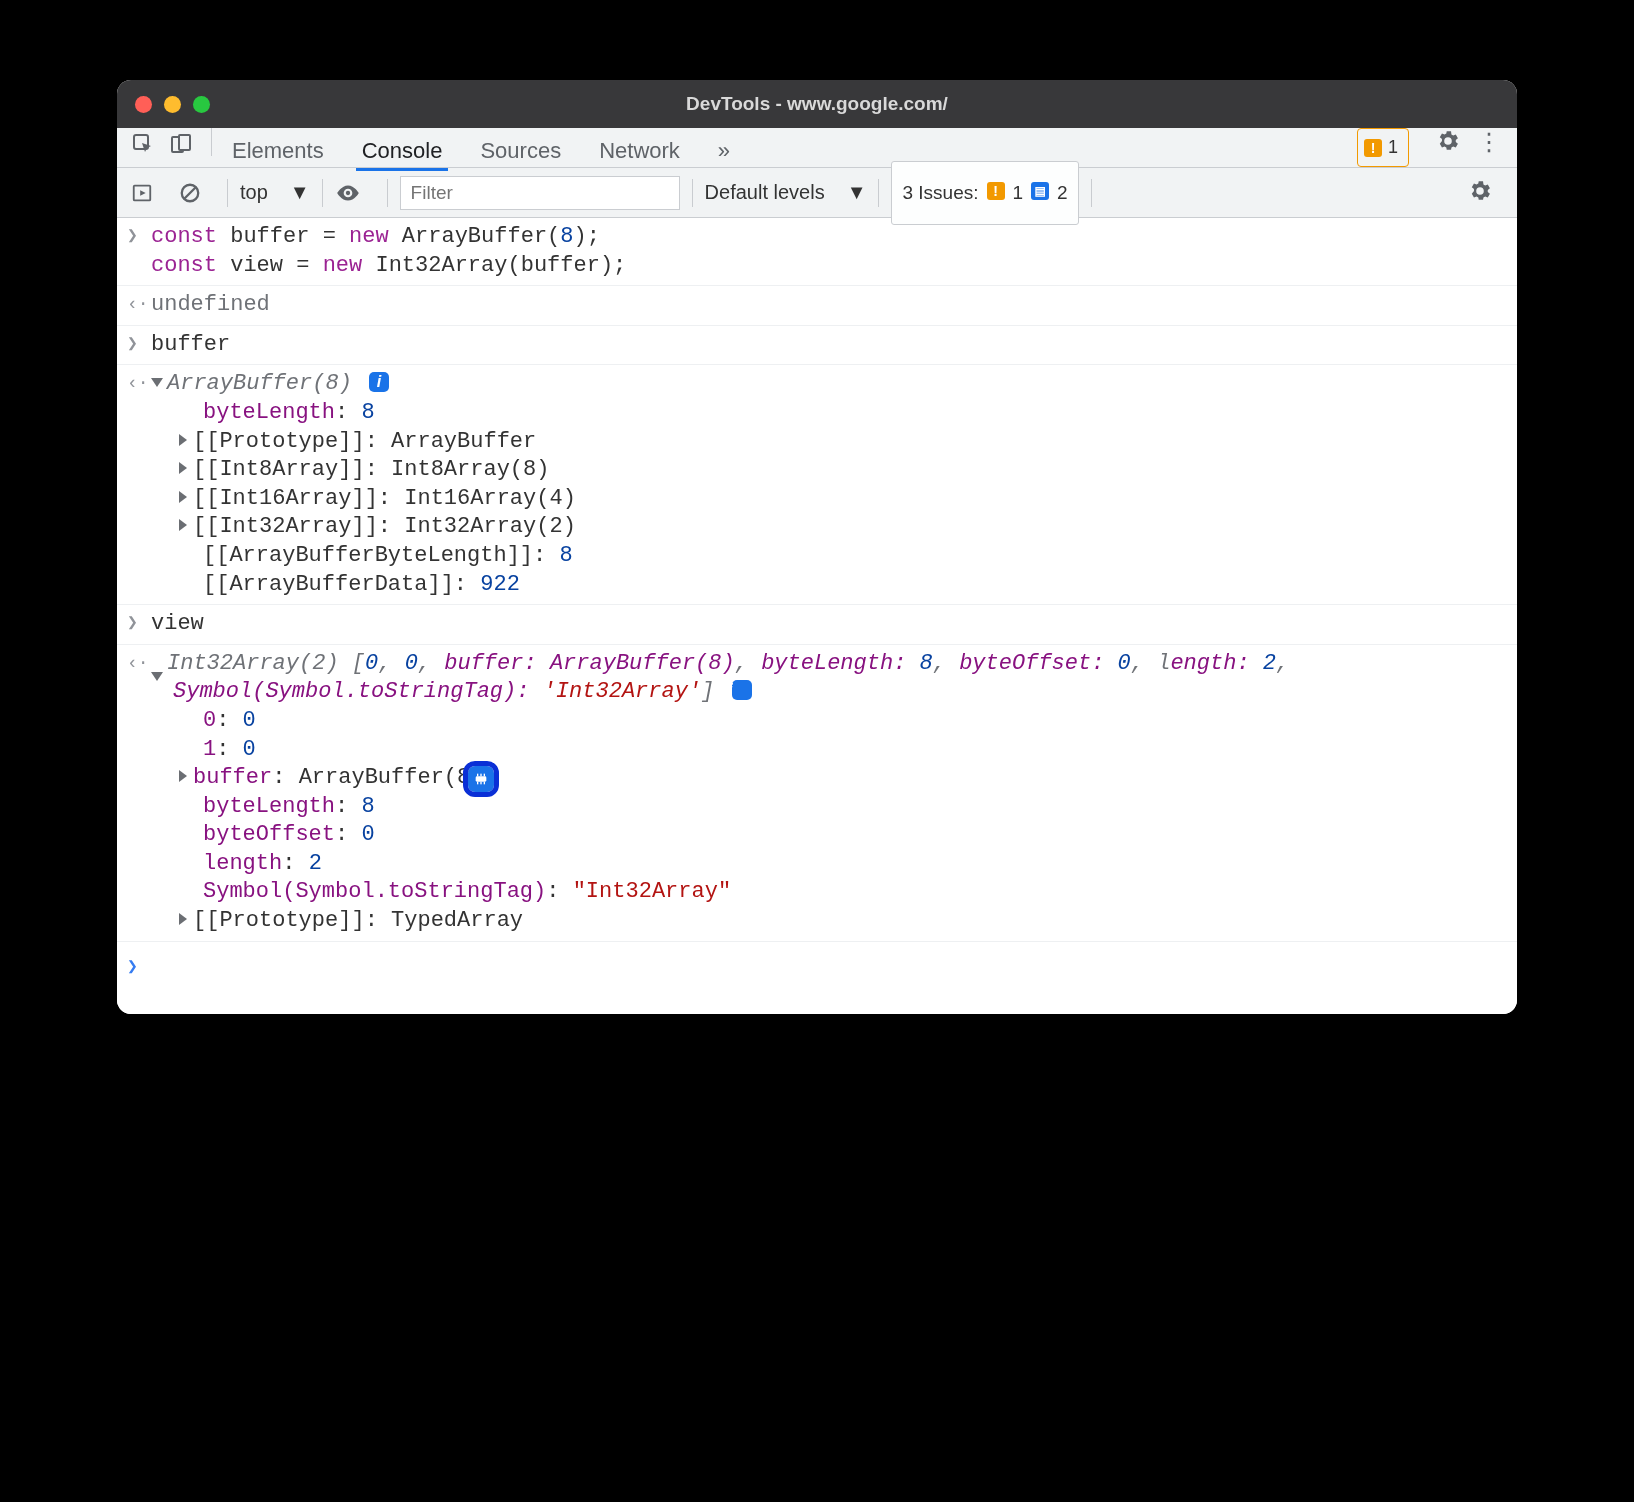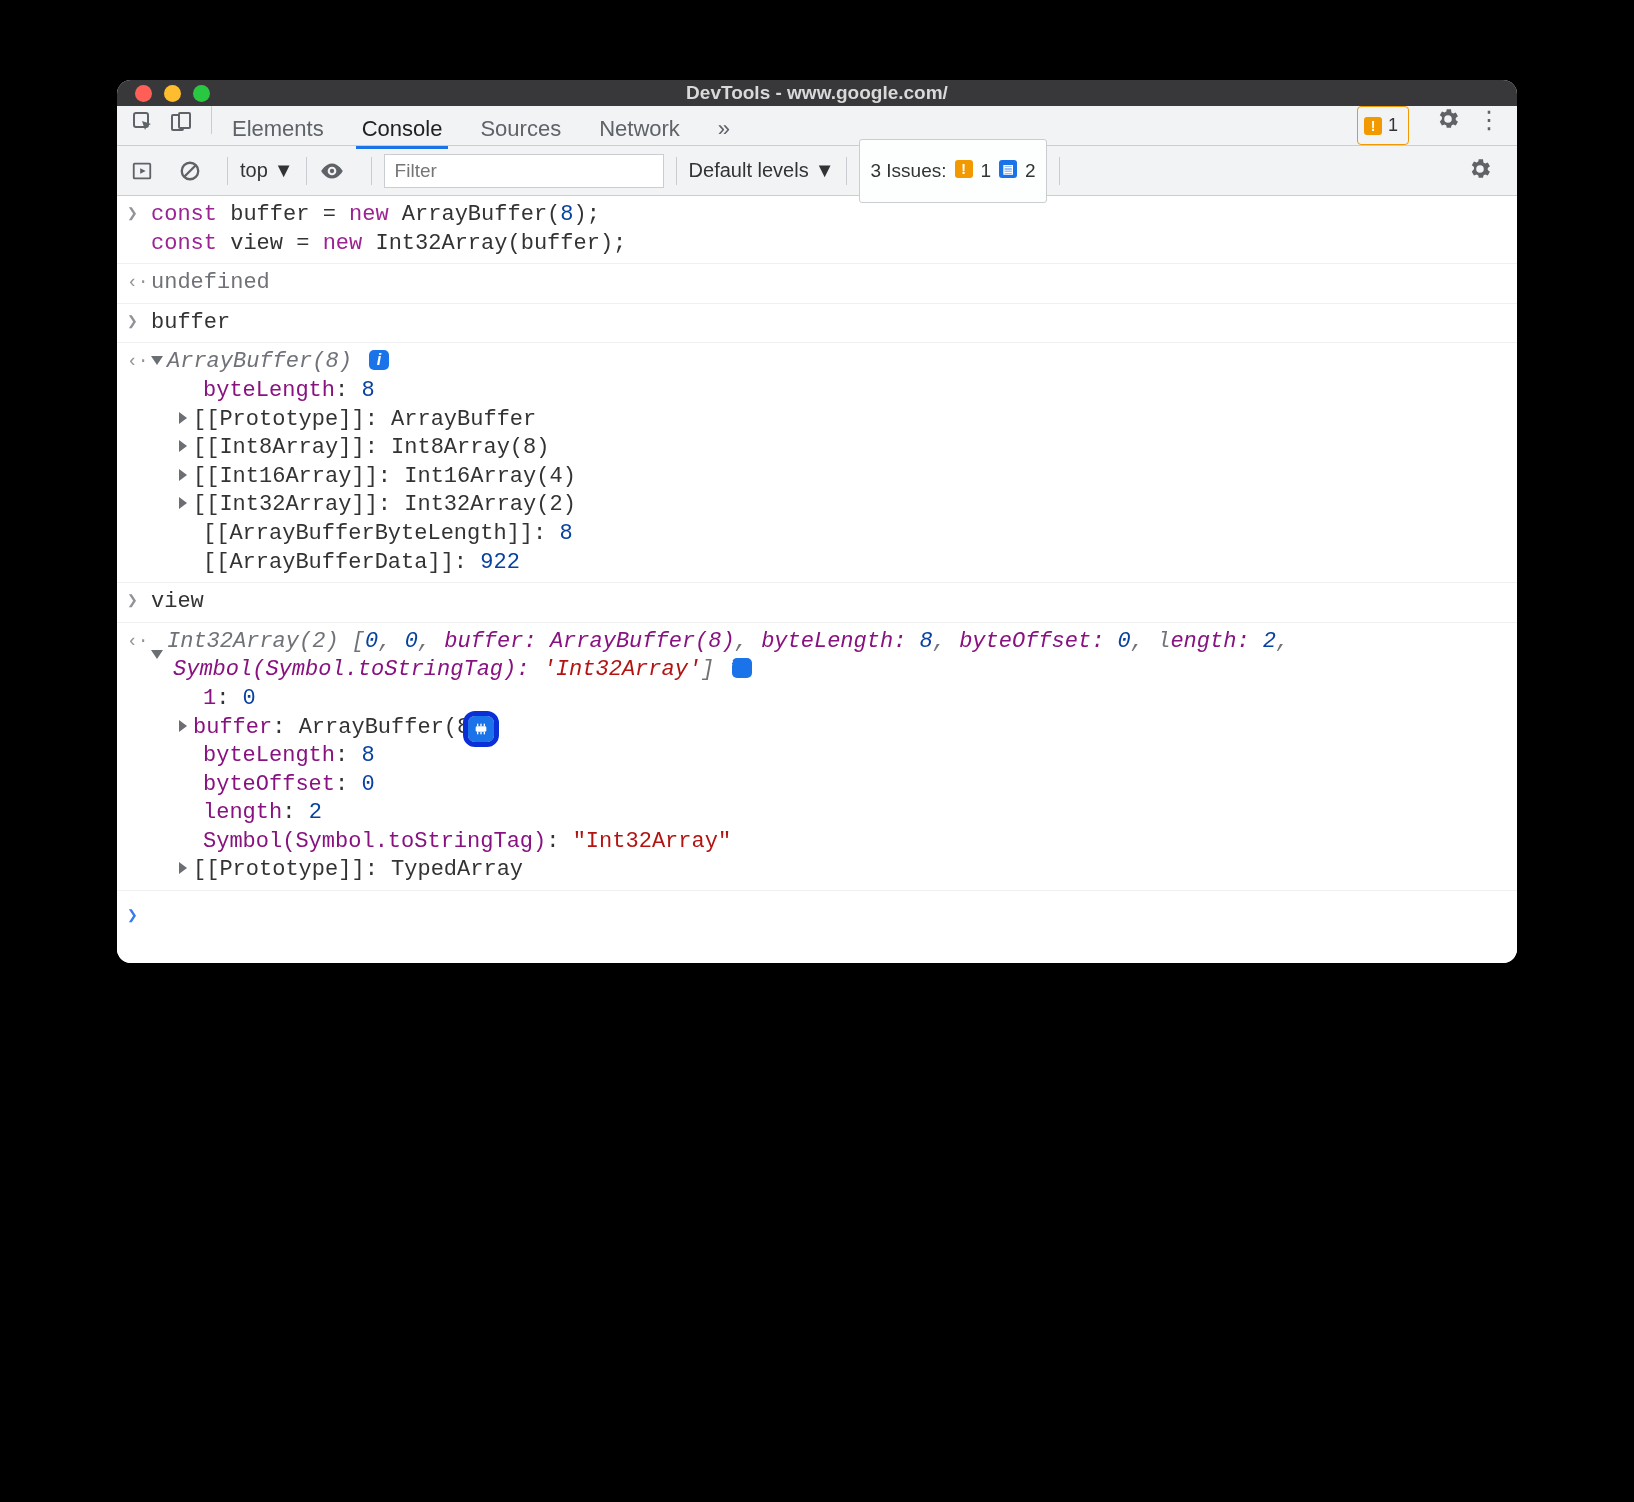--- a/index.html
+++ b/index.html
@@ -15,21 +15,21 @@
   }
   .window {
     width: 1400px;
     background: #fff;
     border-radius: 14px;
     overflow: hidden;
     box-shadow: 0 30px 80px rgba(0,0,0,0.6);
   }
   .titlebar {
     background: #38383a;
-    height: 26px;
+    height: 48px;
     display: flex;
     align-items: center;
     position: relative;
   }
   .traffic-lights {
     display: flex;
     gap: 12px;
     padding-left: 18px;
   }
   .light { width: 17px; height: 17px; border-radius: 50%; }
@@ -127,21 +127,21 @@
     gap: 12px;
   }
   .tb2-sep {
     width: 1px; height: 28px; background:#c9ccd0;
   }
   .dropdown {
     color: #333;
     font-size: 20px;
     display: flex;
     align-items: center;
-    gap: 6px;
+    gap: 22px;
   }
   .filter {
     border: 1px solid #cacdd1;
     background: #fff;
     font-size: 19px;
     color: #888;
     height: 34px;
     width: 280px;
     padding: 4px 10px;
   }
@@ -374,20 +374,21 @@
       <span class="gutter">❯</span>
       <span class="punct">view</span>
     </div>
 
     <div class="row">
       <span class="gutter">‹·</span>
       <div style="padding-left:22px; text-indent:-22px; padding-right:4px;">
         <span class="tree-caret down" style="position:relative;top:14px;"></span><span class="grayital">Int32Array(2) </span><span class="grayital">[</span><span class="numital">0</span><span class="grayital">, </span><span class="numital">0</span><span class="grayital">, </span><span class="propital">buffer: ArrayBuffer(8)</span><span class="grayital">, </span><span class="propital">byteLength: </span><span class="numital">8</span><span class="grayital">, </span><span class="propital">byteOffset: </span><span class="numital">0</span><span class="grayital">, l</span><span class="propital">ength: </span><span class="numital">2</span><span class="grayital">, </span><span class="propital">Symbol(Symbol.toStringTag): </span><span class="str" style="font-style:italic">'Int32Array'</span><span class="grayital">]</span>
         <span class="info-badge">i</span>
       </div>
+      <div class="indent2"><span class="prop">0</span><span class="punct">: </span><span class="num">0</span></div>
       <div class="indent2"><span class="prop">1</span><span class="punct">: </span><span class="num">0</span></div>
       <div class="indent1"><span class="tree-caret"></span><span class="prop">buffer</span><span class="punct">: </span><span class="punct">ArrayBuffer(8</span><span class="memory-icon">
             <svg viewBox="0 0 24 24" fill="#fff">
               <rect x="4" y="8" width="16" height="8" rx="2"></rect>
               <rect x="6" y="4" width="2" height="4"></rect>
               <rect x="11" y="4" width="2" height="4"></rect>
               <rect x="16" y="4" width="2" height="4"></rect>
               <rect x="6" y="16" width="2" height="4"></rect>
               <rect x="11" y="16" width="2" height="4"></rect>
               <rect x="16" y="16" width="2" height="4"></rect>

